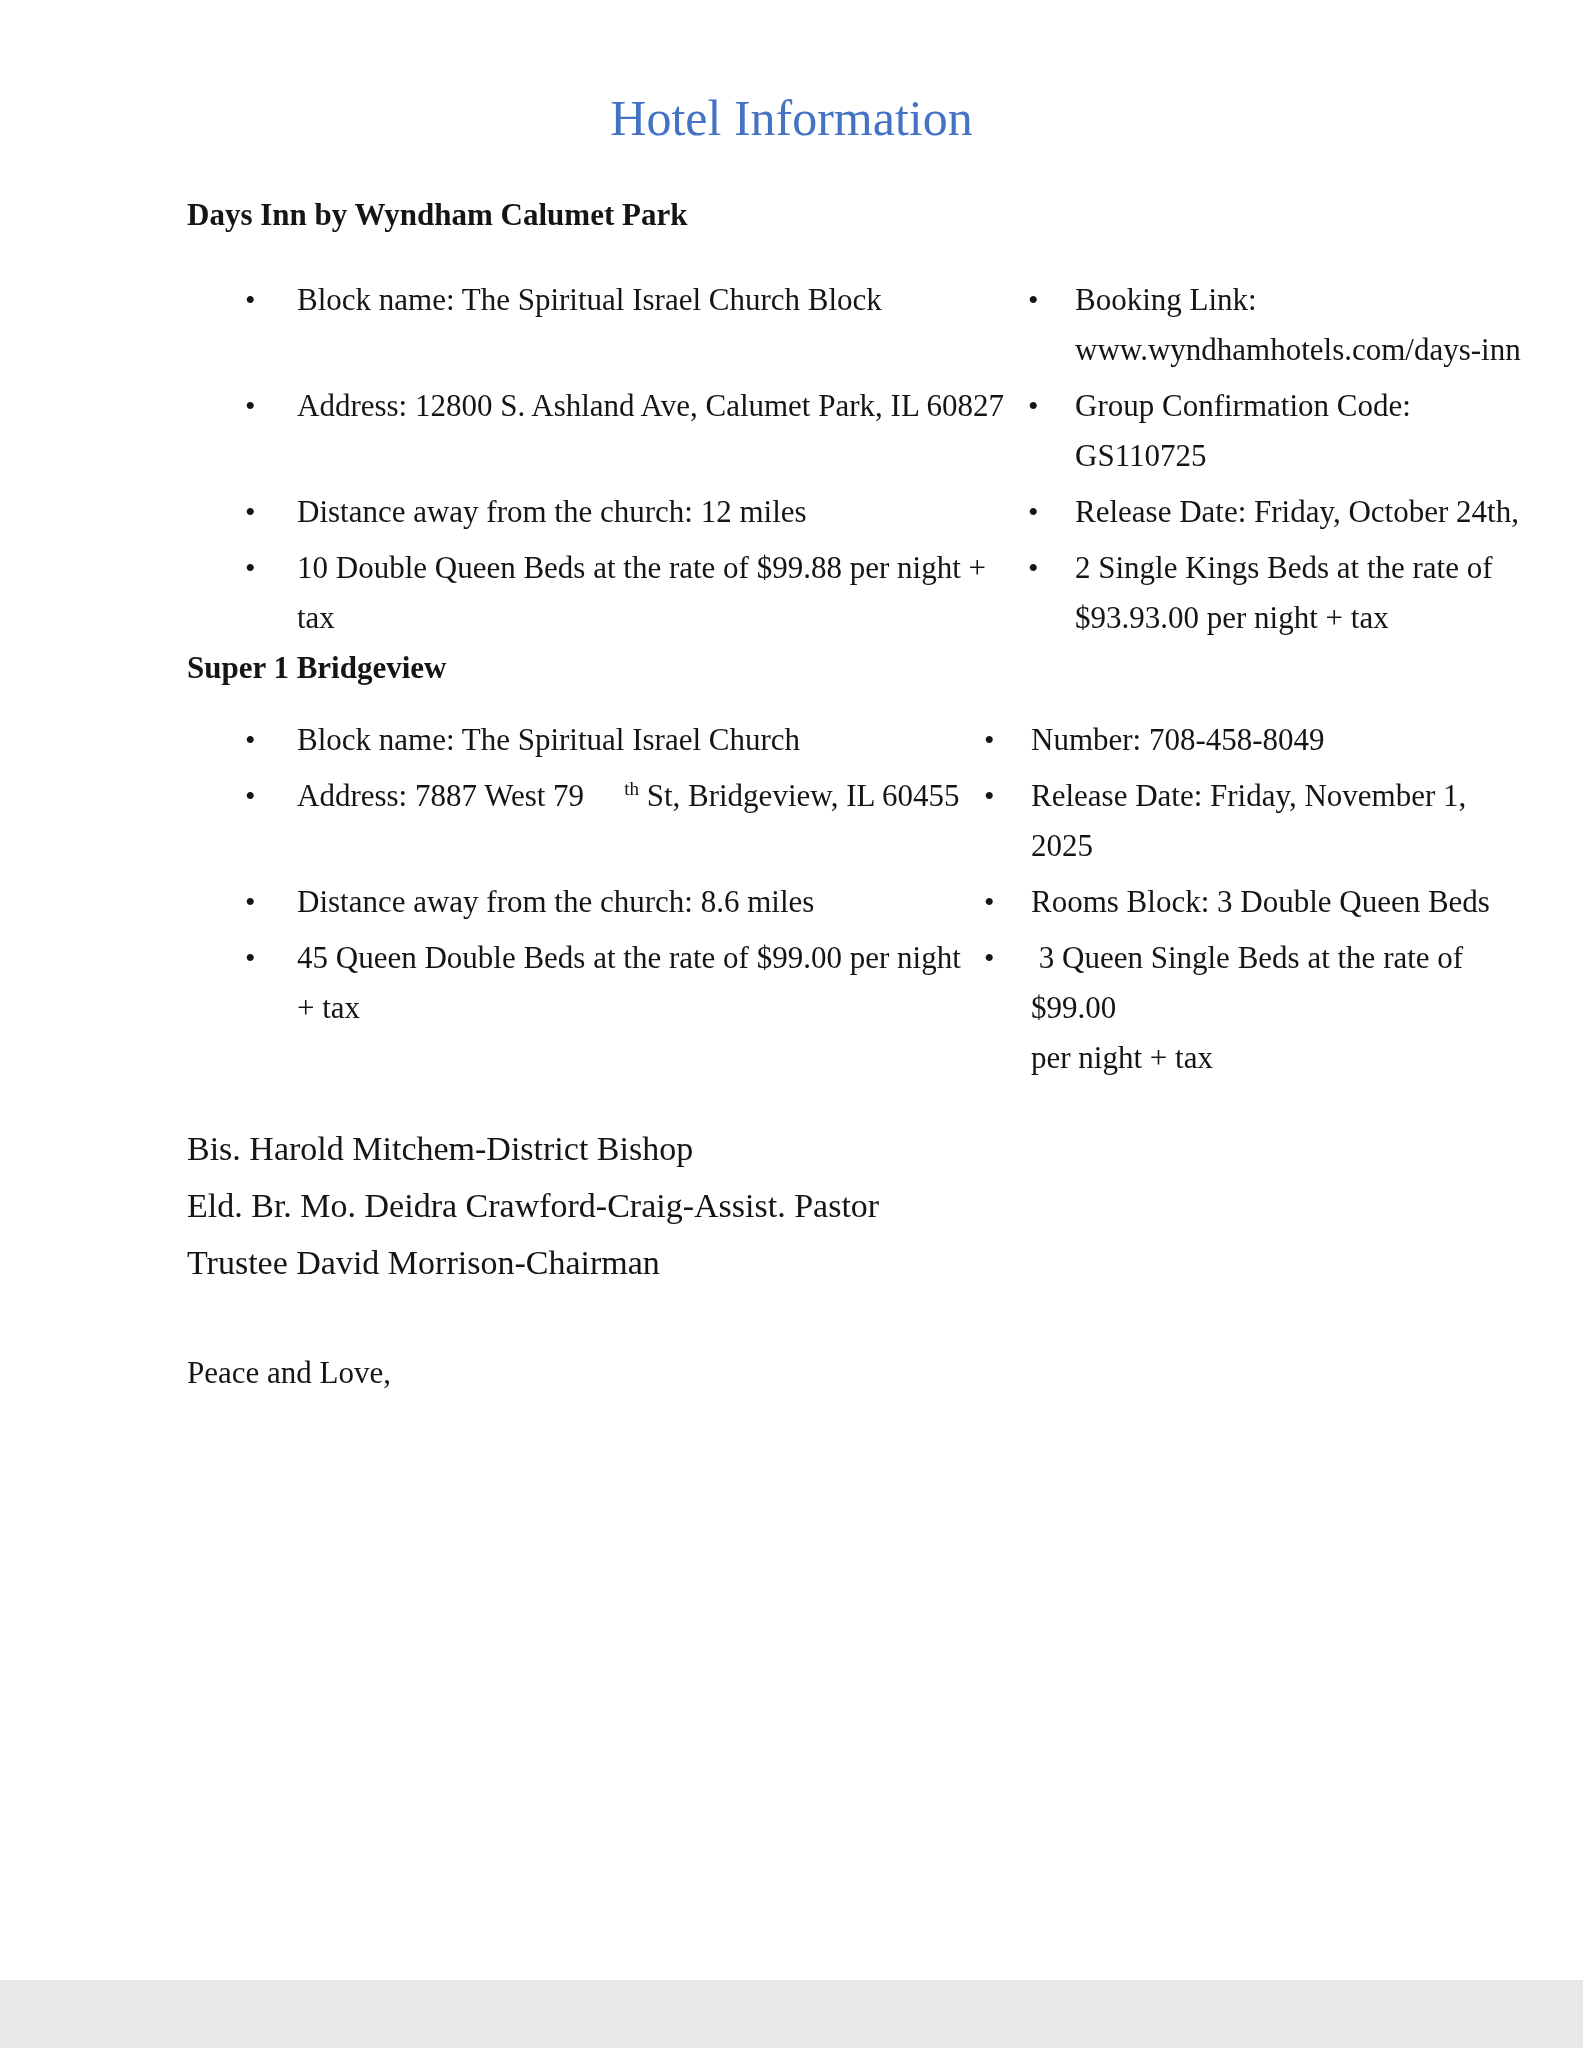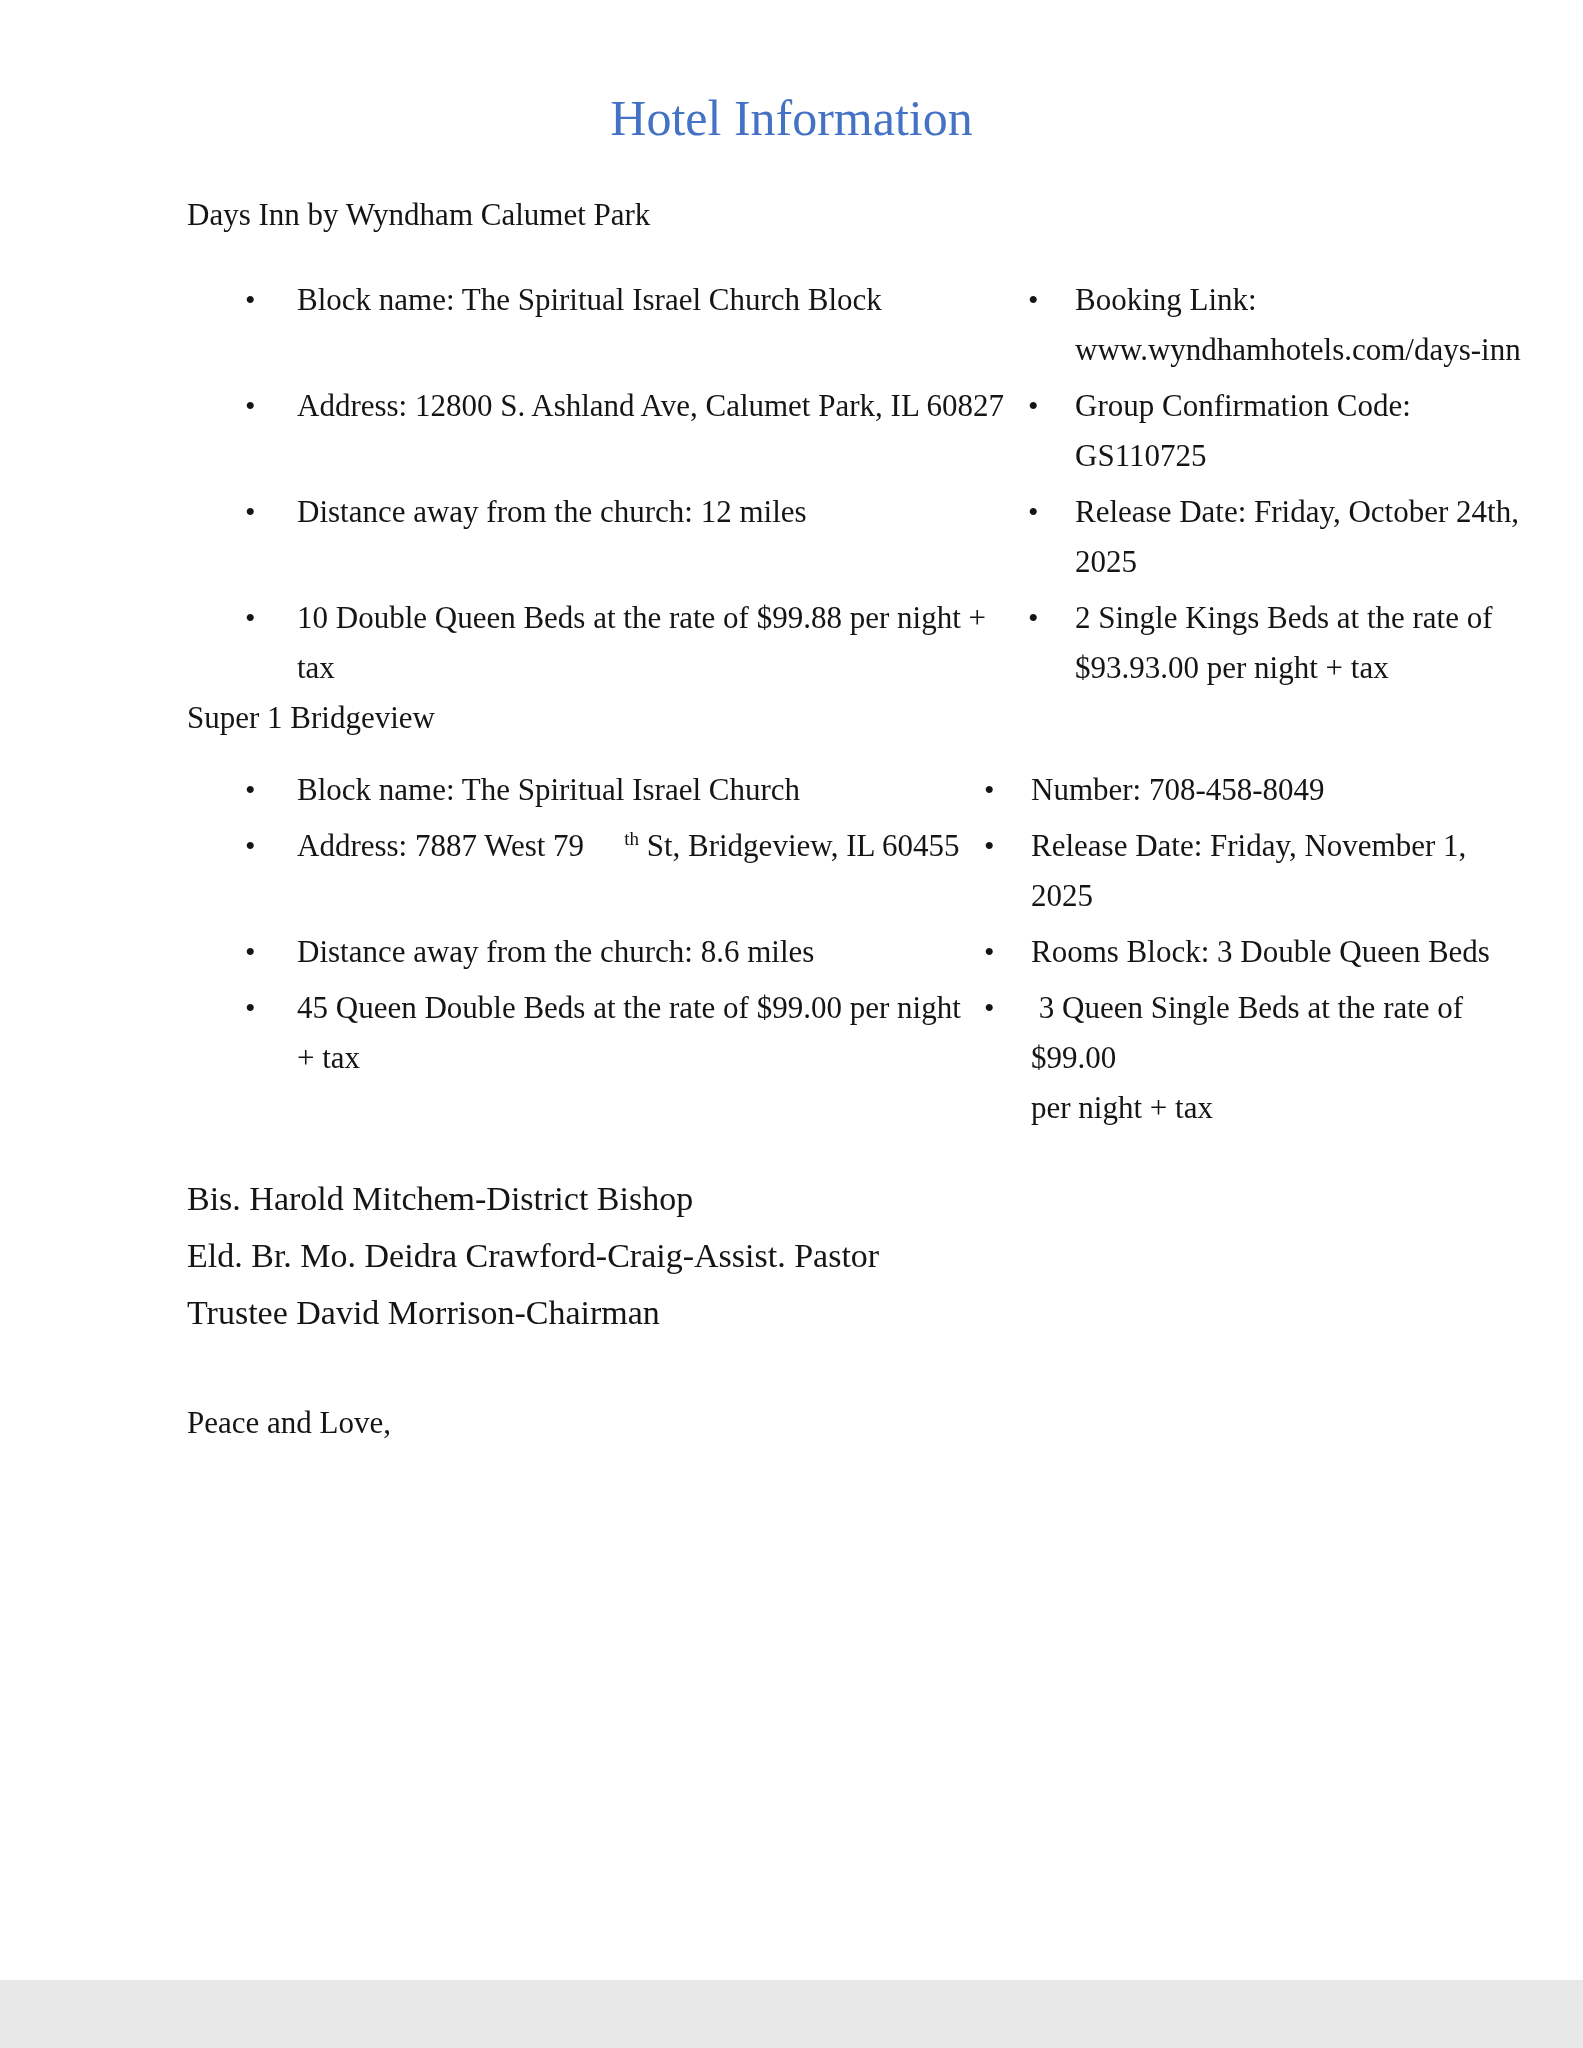--- a/index.html
+++ b/index.html
@@ -17,21 +17,21 @@
     margin: 88px 187px 0 187px;
     text-align: center;
     font-size: 50px;
     line-height: 60px;
     font-weight: 400;
   }
   .section-heading {
     margin: 42px 187px 0 187px;
     font-size: 31px;
     line-height: 50px;
-    font-weight: 400;
+    font-weight: 700;
   }
   .section-heading.second { margin-top: 0px; }
   .rows {
     display: grid;
     margin-left: 187px;
     margin-right: 60px;
     row-gap: 6px;
   }
   .rows.cols-days   { grid-template-columns: 841px auto; margin-top: 35px; }
   .rows.cols-super8 { grid-template-columns: 797px auto; margin-top: 22px; }
@@ -110,21 +110,20 @@
     <div class="cell left">
       <div class="li">
         <span class="bullet">•</span>
         <div class="line">Distance away from the church: 12 miles</div>
       </div>
     </div>
     <div class="cell right">
       <div class="li">
         <span class="bullet">•</span>
         <div class="line">Release Date: Friday, October 24th,</div>
-        <div class="line">2025</div>
       </div>
     </div>
 
     <div class="cell left">
       <div class="li">
         <span class="bullet">•</span>
         <div class="line">10 Double Queen Beds at the rate of $99.88 per night +</div>
         <div class="line">tax</div>
       </div>
     </div>

